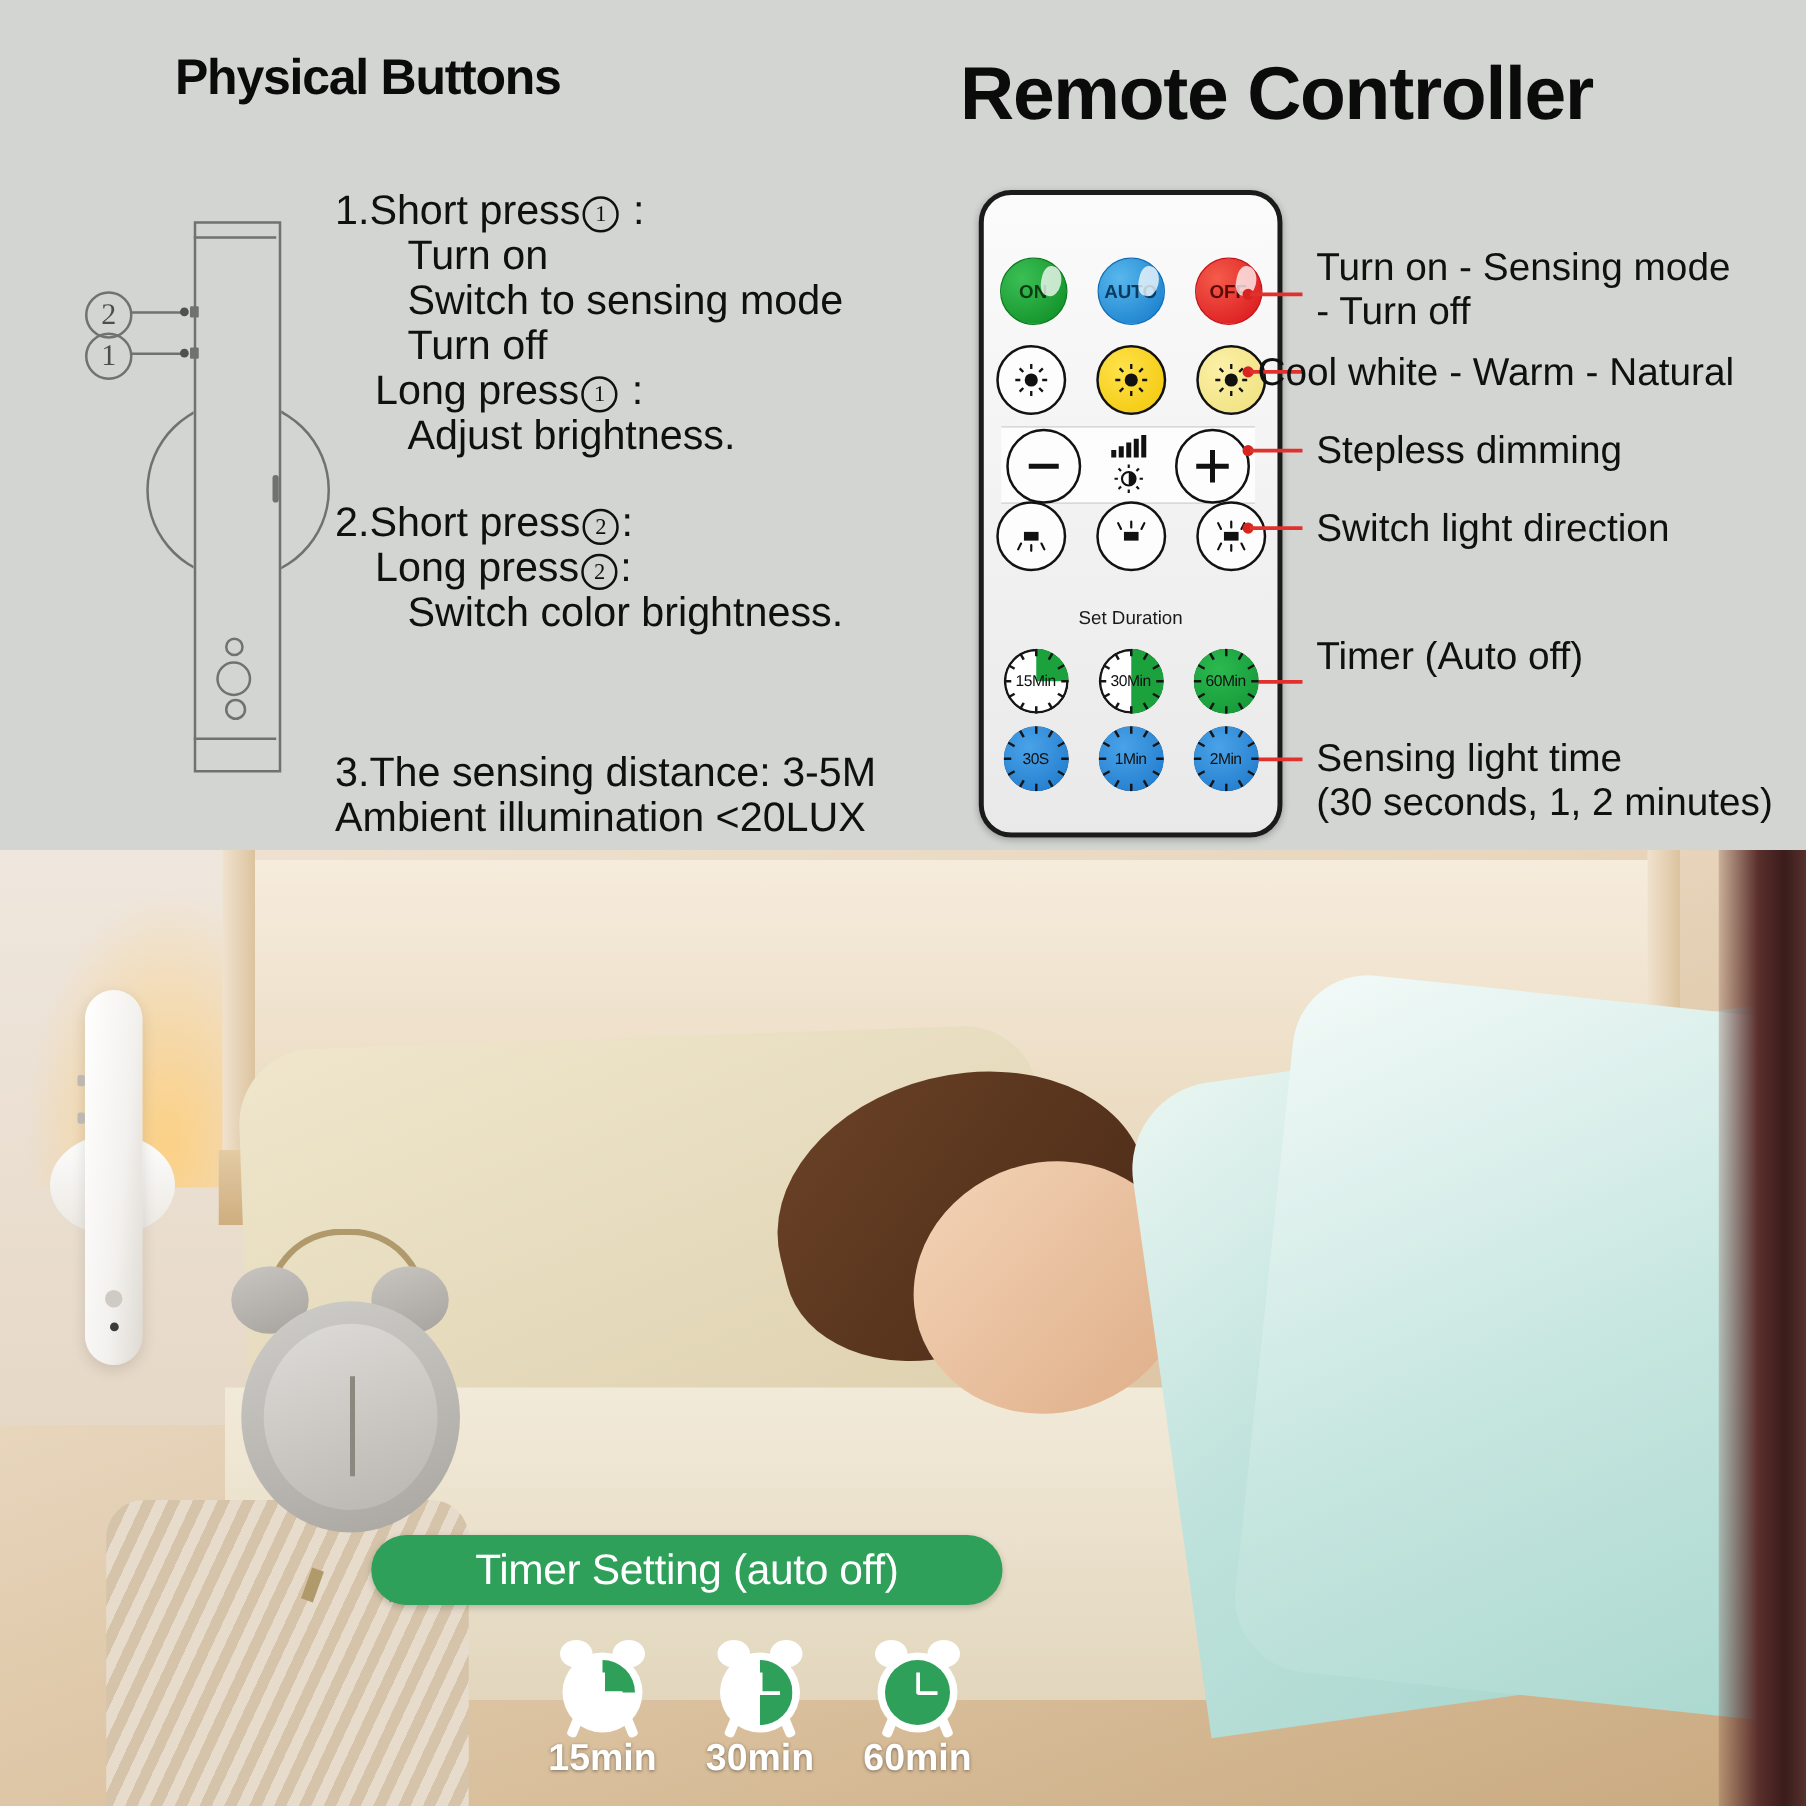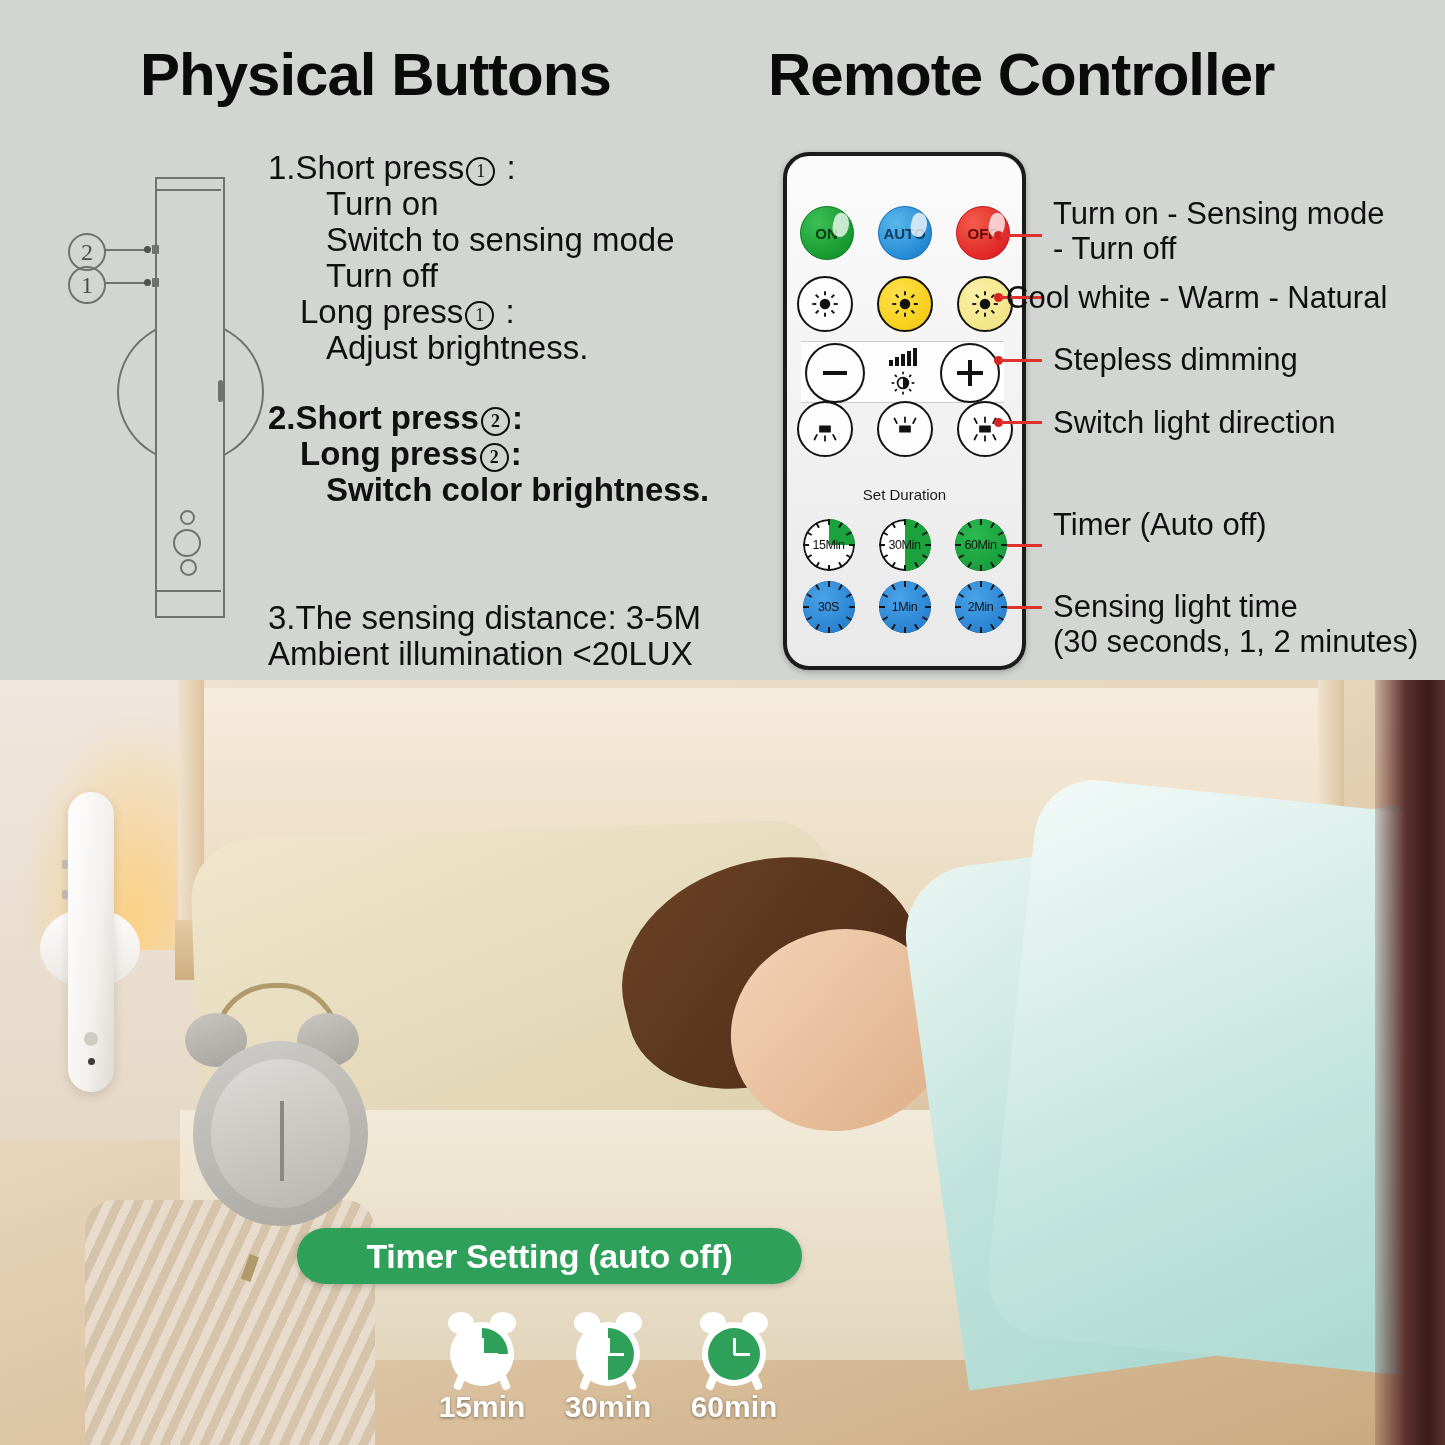--- a/index.html
+++ b/index.html
@@ -9,21 +9,21 @@
     background:#d4d6d4;
     overflow:hidden;
   }
   .page{position:relative;width:1445px;height:1445px;overflow:hidden;}
 
   
   .info-panel{position:absolute;left:0;top:0;width:1445px;height:685px;background:#d3d5d3;}
 
   .title{position:absolute;font-weight:bold;color:#0b0b0b;letter-spacing:-1px;
          font-family:"Liberation Sans", sans-serif;white-space:nowrap;}
-  .title-left{left:140px;top:40px;font-size:60px;}
+  .title-left{left:140px;top:40px;font-size:40px;}
   .title-right{left:768px;top:40px;font-size:60px;}
 
   
   .device-wrap{position:absolute;left:60px;top:165px;width:220px;height:460px;}
   .dev-body{position:absolute;left:95px;top:12px;width:66px;height:437px;
             border:2px solid #6f7370;background:#d3d5d3;}
   .dev-cap-top{position:absolute;left:95px;top:12px;width:66px;height:12px;border-bottom:2px solid #6f7370;}
   .dev-cap-bot{position:absolute;left:95px;top:425px;width:66px;height:24px;border-top:2px solid #6f7370;}
   .dev-mount{position:absolute;left:57px;top:155px;width:143px;height:140px;
              border:2px solid #6f7370;border-radius:50%;background:transparent;}
@@ -140,21 +140,21 @@
   .clock-bell{position:absolute;width:62px;height:54px;border-radius:50%;
               background:linear-gradient(160deg,#c9c6c2,#a6a39e);top:8px;}
   .clock-handle{position:absolute;left:28px;top:-22px;width:118px;height:60px;
                 border:5px solid #b09a6c;border-bottom:none;border-radius:60px 60px 0 0;}
   .clock-hand{position:absolute;background:#8b887f;transform-origin:bottom center;}
 
   
   .banner{position:absolute;left:297px;top:1228px;width:505px;height:56px;border-radius:28px;
           background:#2fa05a;display:flex;align-items:center;justify-content:center;
           box-shadow:0 2px 6px rgba(0,0,0,.2);}
-  .banner span{color:#fff;font-size:34px;font-weight:bold;letter-spacing:-.3px;
+  .banner span{color:#fff;font-size:34px;font-weight:normal;letter-spacing:-.3px;
                font-family:"Liberation Sans", sans-serif;}
 
   .timer-icons{position:absolute;left:440px;top:1312px;width:340px;display:flex;gap:42px;}
   .ticon{width:84px;display:flex;flex-direction:column;align-items:center;}
   .tclock{position:relative;width:72px;height:72px;}
   .tbell{position:absolute;width:26px;height:22px;border-radius:50%;background:#fff;top:0;}
   .tleg{position:absolute;width:8px;height:18px;background:#fff;bottom:-6px;border-radius:3px;}
   .tface{position:absolute;left:4px;top:10px;width:64px;height:64px;border-radius:50%;
          background:#fff;display:flex;align-items:center;justify-content:center;}
   .tinner{position:relative;width:52px;height:52px;border-radius:50%;overflow:hidden;background:transparent;}
@@ -200,21 +200,21 @@
     </div>
 
     <div class="instr" id="instr-1" style="left:268px;top:150px;">
         <span class="ind1">1.Short press<span class="circnum">1</span> :</span>
         <span class="ind2">Turn on</span>
         <span class="ind2">Switch to sensing mode</span>
         <span class="ind2">Turn off</span>
         <span class="ind15">Long press<span class="circnum">1</span> :</span>
         <span class="ind2">Adjust brightness.</span>
       </div>
-    <div class="instr" id="instr-2" style="left:268px;top:400px;font-weight:bold;">
+    <div class="instr" id="instr-2" style="left:268px;top:400px;">
         <span class="ind1">2.Short press<span class="circnum">2</span>:</span>
         <span class="ind15">Long press<span class="circnum">2</span>:</span>
         <span class="ind2">Switch color brightness.</span>
       </div>
     <div class="instr" id="instr-3" style="left:268px;top:600px;">
         <span class="ind1">3.The sensing distance: 3-5M</span>
         <span class="ind1">Ambient illumination &lt;20LUX</span>
       </div>
 
     <div class="remote">

